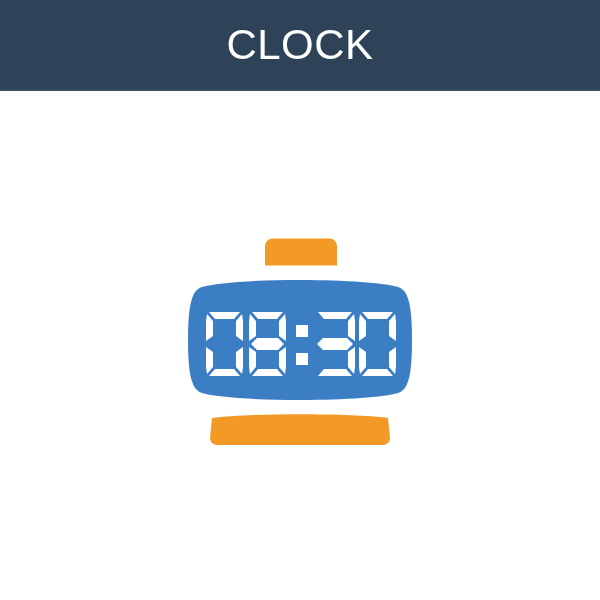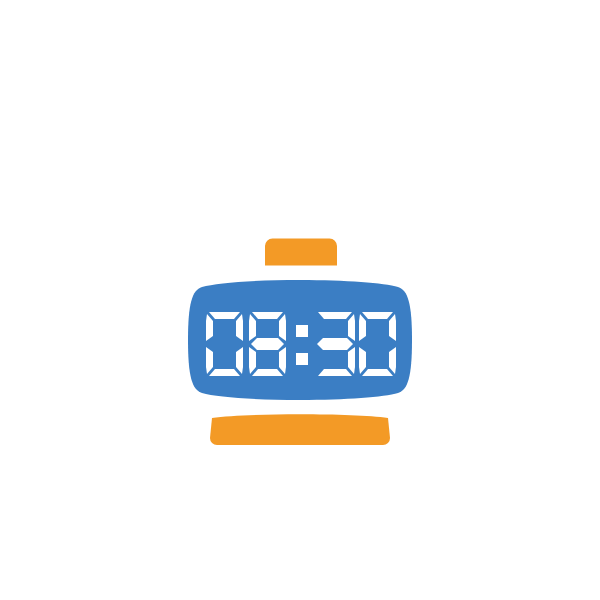--- a/index.html
+++ b/index.html
@@ -69,20 +69,23 @@
     display: block;
     width: 260px;
     height: 230px;
   }
 </style>
 </head>
 <body>
 
 <div id="page" style="background: rgb(255, 255, 255);">
 
+  <div id="header-bar" style="background: rgb(46, 66, 88); border-bottom-color: rgb(58, 79, 102);">
+    <div id="header-title" style="color: rgb(255, 255, 255);">CLOCK</div>
+  </div>
 
   <div id="icon-stage">
 
     <div id="clock-illustration">
 
       <svg id="clock-svg" viewBox="0 0 260 230" xmlns="http://www.w3.org/2000/svg">
 
         <path fill="#f39a26" d="M102.5 10.5
                  h57
                  a7.5 7.5 0 0 1 7.5 7.5

